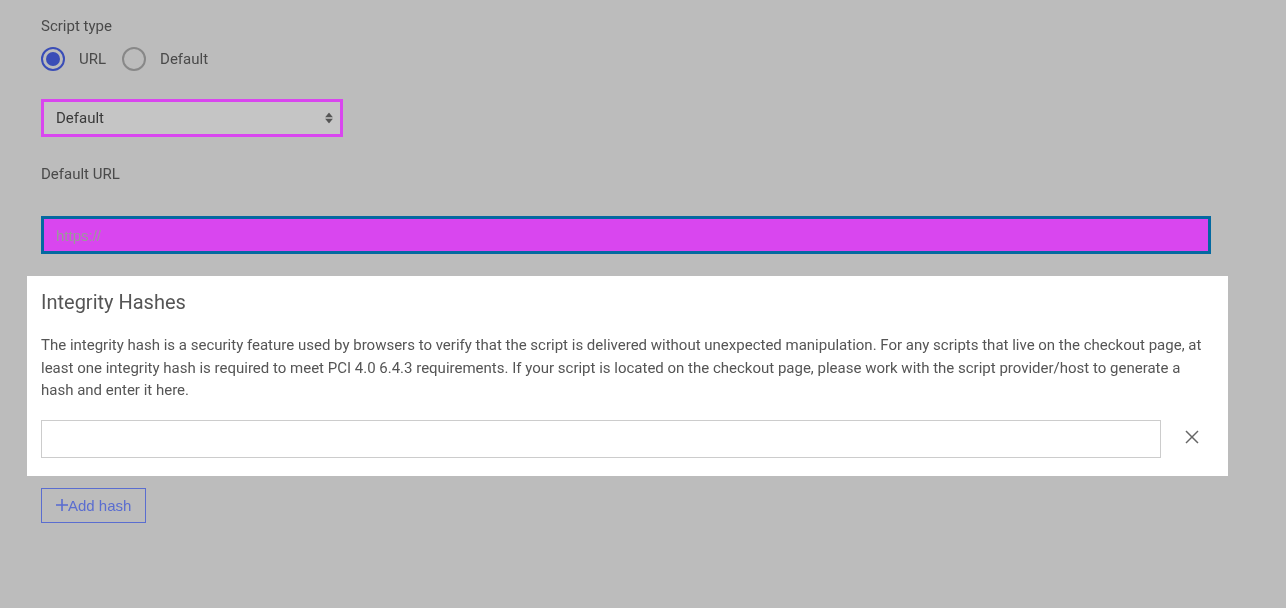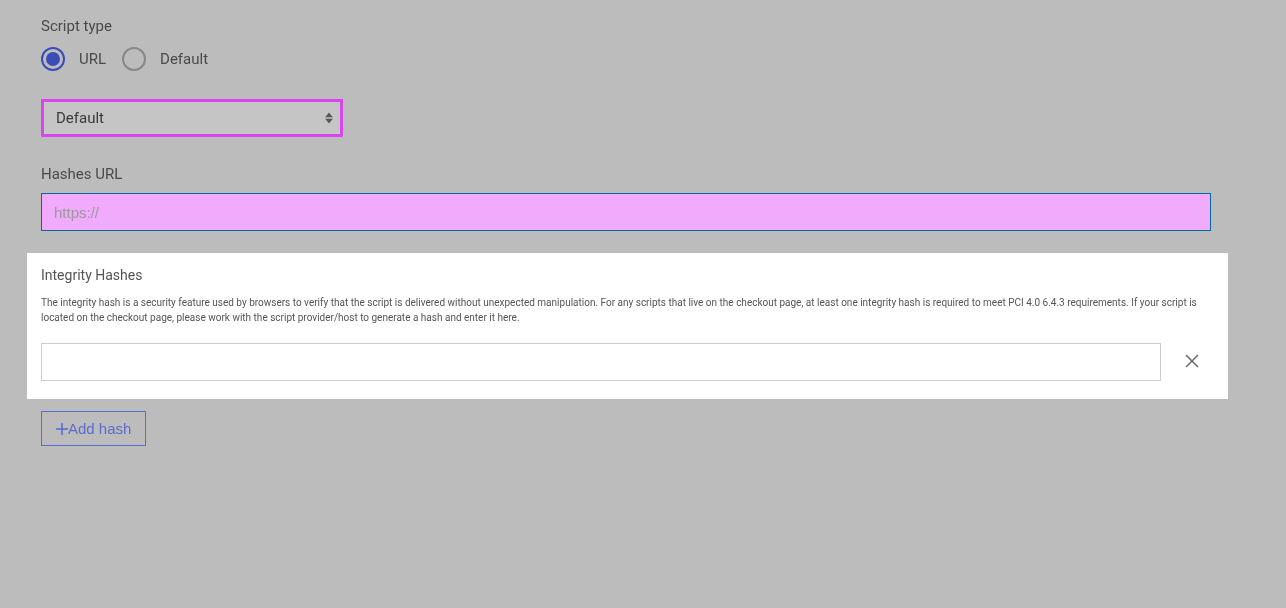--- a/index.html
+++ b/index.html
@@ -87,45 +87,46 @@
       flex-direction: column;
       gap: 1px;
       pointer-events: none;
     }
     .select-caret svg {
       display: block;
     }
     .url-input {
       width: 1170px;
       height: 38px;
-      border: 1px solid #0369a1;
-      background: #f0abfc;
+      border: 3px solid #0369a1;
+      background: #d946ef;
       padding: 0 12px;
       font-size: 15px;
       color: #3a3a3a;
+      margin-top: 23px;
     }
     .url-input::placeholder {
       color: #9a9a9a;
     }
     .hashes-panel {
       background: #ffffff;
       margin-left: -14px;
       margin-right: -14px;
       padding: 14px 14px 18px 14px;
       width: 1201px;
       position: relative;
       left: 0;
     }
     .hashes-title {
-      font-size: 14px;
+      font-size: 20px;
       color: #555;
-      margin-bottom: 12px;
+      margin-bottom: 20px;
     }
     .hashes-desc {
-      font-size: 10px;
+      font-size: 15px;
       color: #555;
       line-height: 1.5;
       margin-bottom: 18px;
     }
     .hash-row {
       display: flex;
       align-items: center;
       gap: 20px;
     }
     .hash-input {
@@ -195,21 +196,21 @@
           </svg>
         <svg width="8" height="5" viewBox="0 0 8 5">
             <path d="M0 0 L4 5 L8 0 Z" fill="#555"></path>
           </svg>
       </span>
     </div>
   </div>
 
   
   <div class="field-group" style="margin-bottom:22px;">
-    <span class="field-label">Hashes URL</span>
+    <span class="field-label">Default URL</span>
     <input type="text" class="url-input" placeholder="https://" style="">
   </div>
 
   
   <div class="hashes-panel">
     <div class="hashes-title">Integrity Hashes</div>
     <div class="hashes-desc">The integrity hash is a security feature used by browsers to verify that the script is delivered without unexpected manipulation. For any scripts that live on the checkout page, at least one integrity hash is required to meet PCI 4.0 6.4.3 requirements. If your script is located on the checkout page, please work with the script provider/host to generate a hash and enter it here.</div>
     <div class="hash-row">
       <input type="text" class="hash-input" style="">
       <button class="hash-remove">

